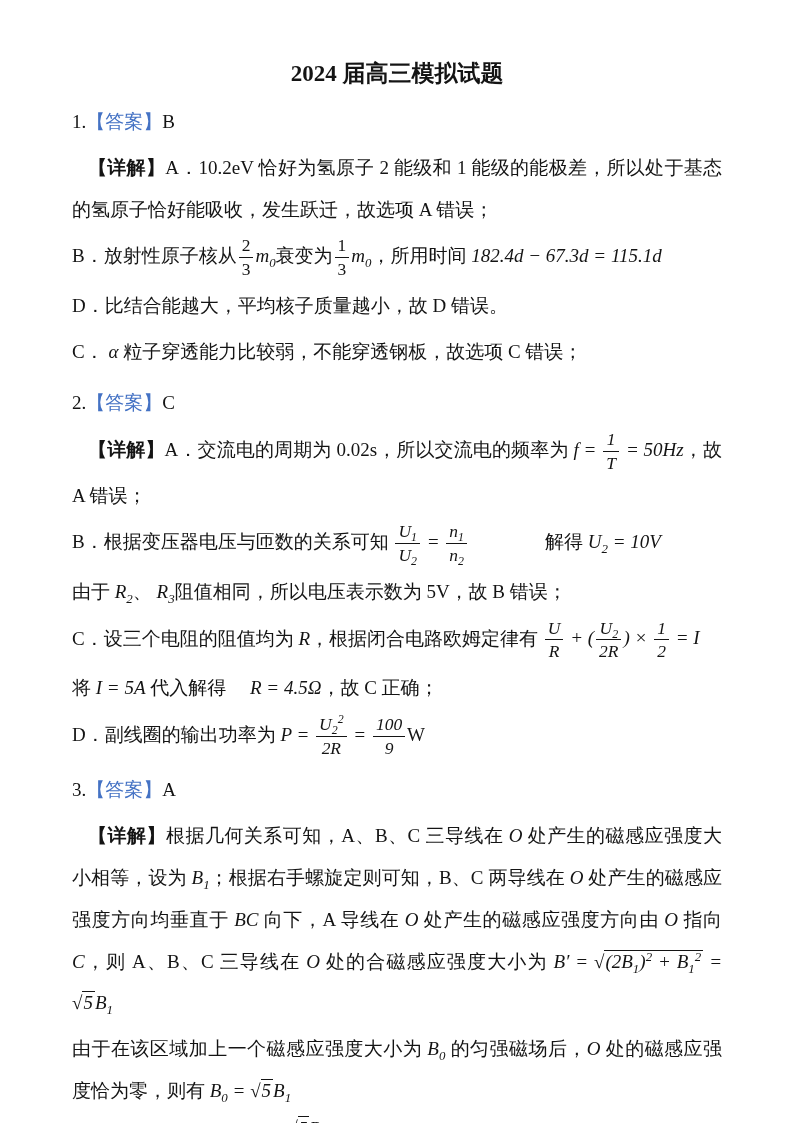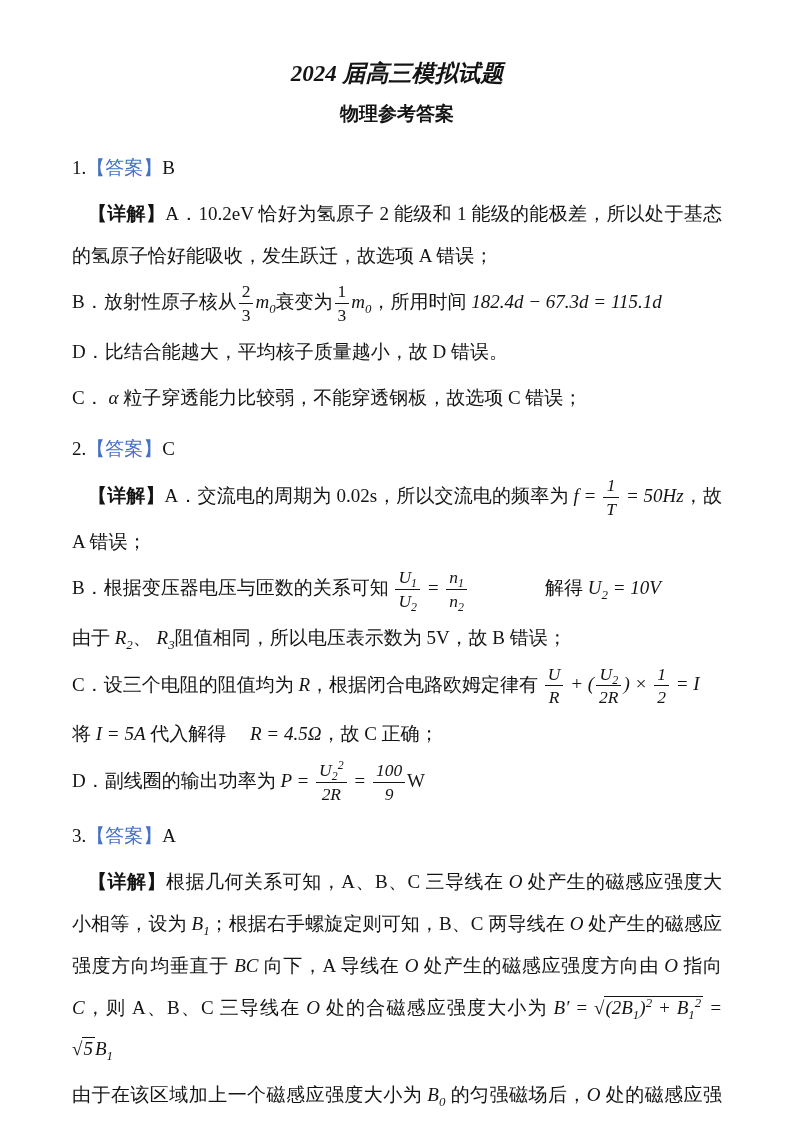--- a/index.html
+++ b/index.html
@@ -1,21 +1,21 @@
 <!DOCTYPE html>
 <html style="--answer-blue: #4472C4;"><head>
 <meta charset="utf-8">
 <style>
   html,body{margin:0;padding:0;background:#ffffff;}
   .page{
     width:794px;min-height:1123px;box-sizing:border-box;
     padding:52px 72px 60px;position:relative;
     font-family:"Liberation Serif","DejaVu Serif",serif;color:#141414;
   }
-  .doc-title{font-size:23px;font-weight:bold;text-align:center;margin:6px 0 12px;font-style:italic;}
+  .doc-title{font-size:23px;font-weight:bold;text-align:center;margin:6px 0 12px;}
   .doc-subtitle{font-size:19px;font-weight:bold;text-align:center;margin:0 0 20px;}
   p{font-size:19px;line-height:2.2;margin:4px 0;text-align:justify;}
   .answer-line{margin:10px 0 4px;}
   .ans-num{color:#141414;}
   .ans-label{color:var(--answer-blue,#4472C4);}
   .ans-value{color:#141414;}
   .bold{font-weight:bold;margin-left:16px;}
   .math{font-family:Liberation Serif, serif;font-style:italic;}
   .frac{
     display:inline-flex;flex-direction:column;text-align:center;
@@ -31,21 +31,20 @@
   .footer{
     position:absolute;left:0;right:0;bottom:38px;text-align:center;
     font-size:13px;color:#141414;
   }
 </style>
 </head>
 <body>
 
 <div class="page">
   <h1 class="doc-title">2024 届高三模拟试题</h1>
-  <h2 class="doc-subtitle">物理参考答案</h2>
   <div id="doc-body">
       <p class="answer-line"><span class="ans-num">1.</span><span class="ans-label">【答案】</span><span class="ans-value">B</span></p>
       <p class="para"><span class="bold">【详解】</span>A．10.2eV 恰好为氢原子 2 能级和 1 能级的能极差，所以处于基态的氢原子恰好能吸收，发生跃迁，故选项 A 错误；</p>
       <p class="para">B．放射性原子核从<span class="frac">
           <span class="num">2</span>
           <span class="den">3</span>
         </span><span class="math">m<sub>0</sub></span>衰变为<span class="frac">
           <span class="num">1</span>
           <span class="den">3</span>
         </span><span class="math">m<sub>0</sub></span>，所用时间 <span class="math">182.4d − 67.3d = 115.1d</span></p>

